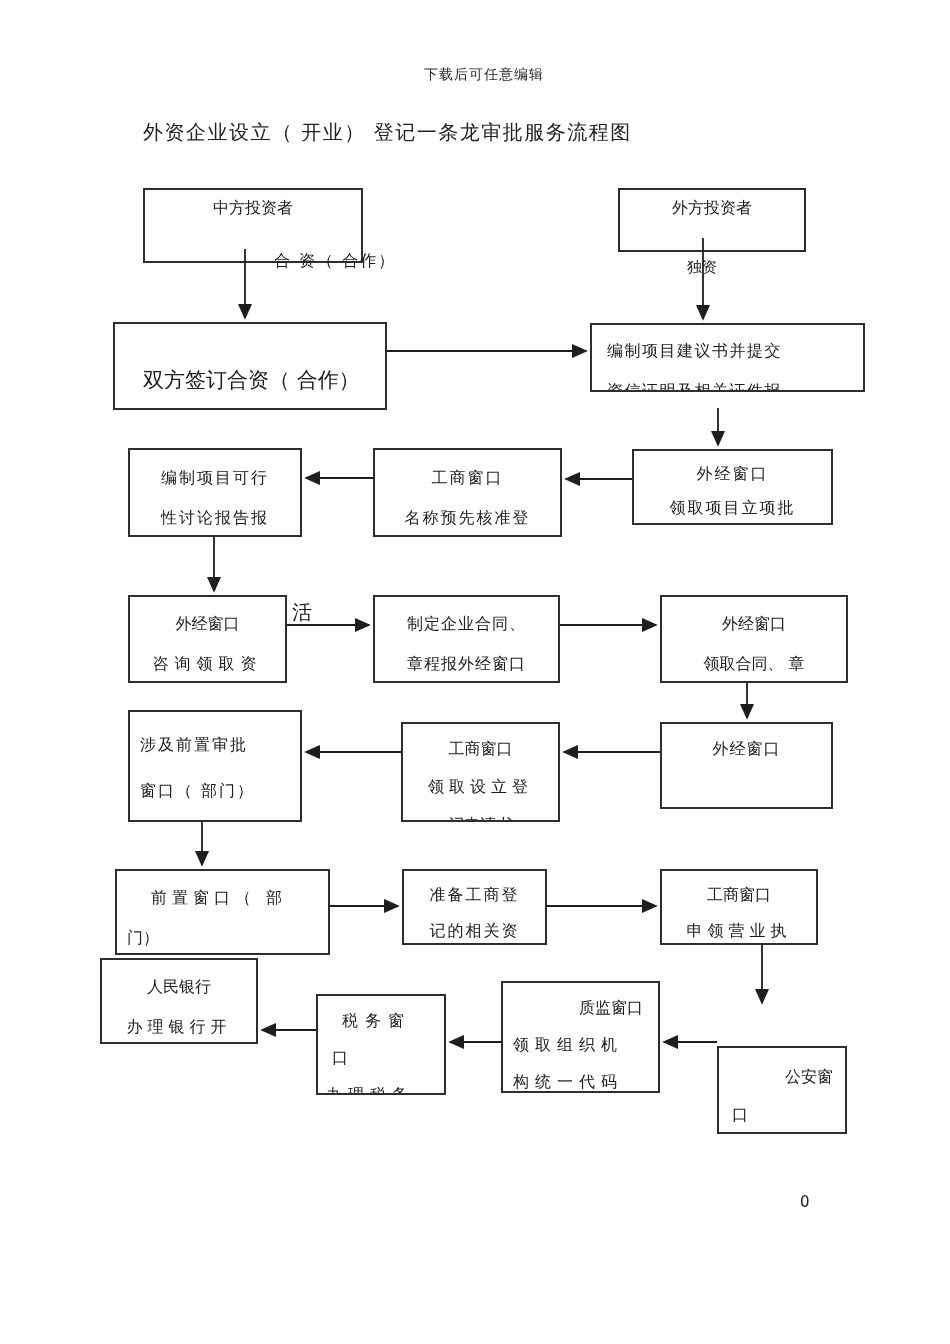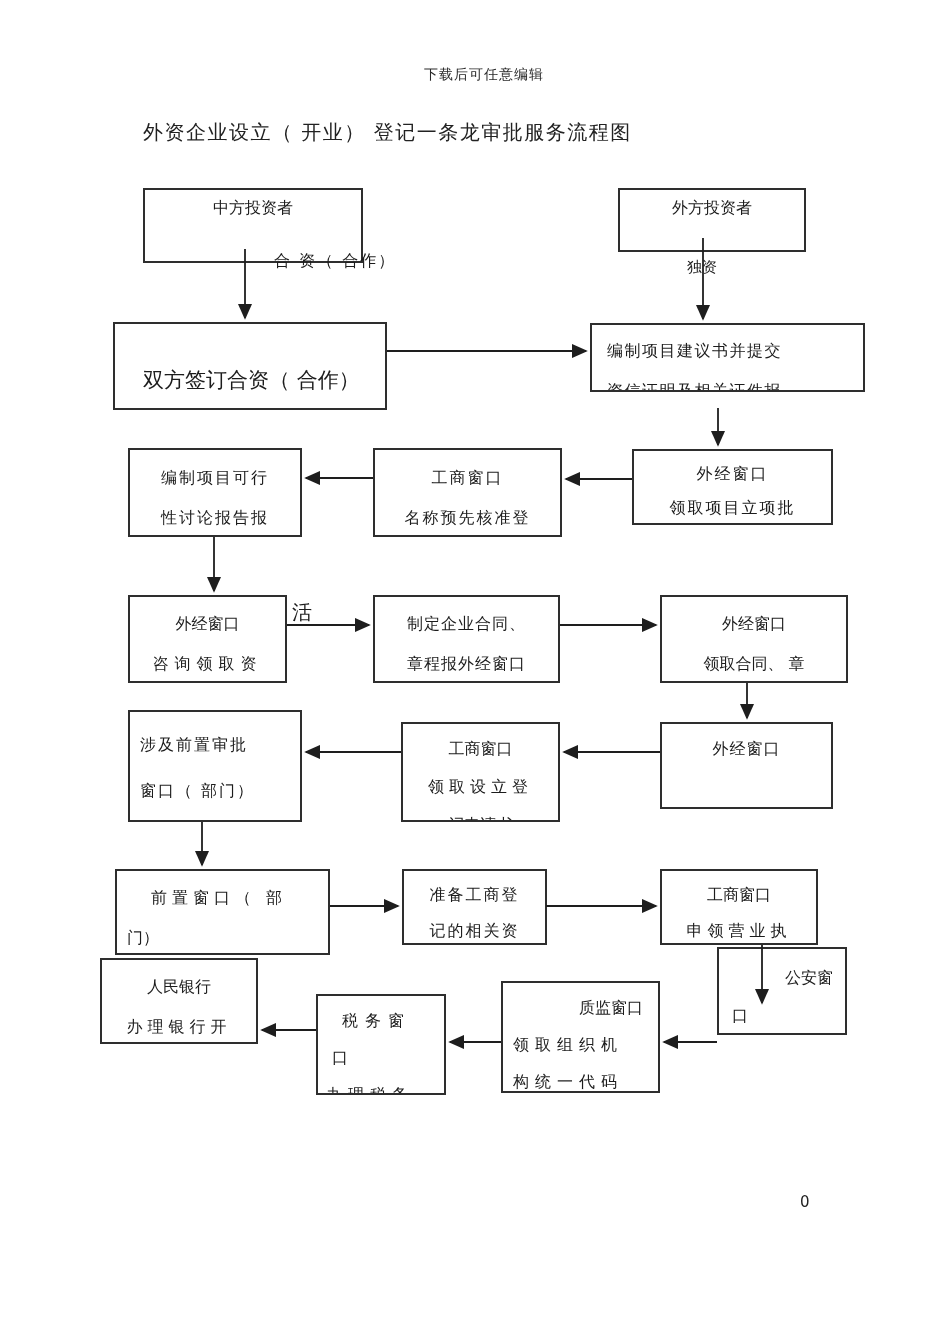--- a/index.html
+++ b/index.html
@@ -75,21 +75,21 @@
   #b-renmin .l2{letter-spacing:5px;}
   #b-shuiwu{left:316px;top:994px;width:130px;height:101px;padding-top:6px;}
   #b-shuiwu .line{line-height:37px;}
   #b-shuiwu .l1{padding-left:24px;letter-spacing:7px;}
   #b-shuiwu .l2{padding-left:14px;}
   #b-shuiwu .l3{padding-left:8px;letter-spacing:6px;}
   #b-zhijian{left:501px;top:981px;width:159px;height:112px;padding-top:6px;}
   #b-zhijian .line{line-height:37px;}
   #b-zhijian .l1{text-align:right;padding-right:15px;}
   #b-zhijian .l2,#b-zhijian .l3{padding-left:10px;letter-spacing:6px;}
-  #b-gongan{left:717px;top:947px;width:130px;height:88px;padding-top:10px;}
+  #b-gongan{left:717px;top:1046px;width:130px;height:88px;padding-top:10px;}
   #b-gongan .line{line-height:38px;}
   #b-gongan .l1{text-align:right;padding-right:12px;}
   #b-gongan .l2{padding-left:13px;}
 
   #lbl-hezi{left:235px;top:251px;font-size:16px;letter-spacing:2px;margin-left:39px;}
   #lbl-duzi{left:687px;top:258px;font-size:15px;}
   #lbl-huo{left:292px;top:599px;font-size:20px;}
 </style>
 </head>
 <body>

